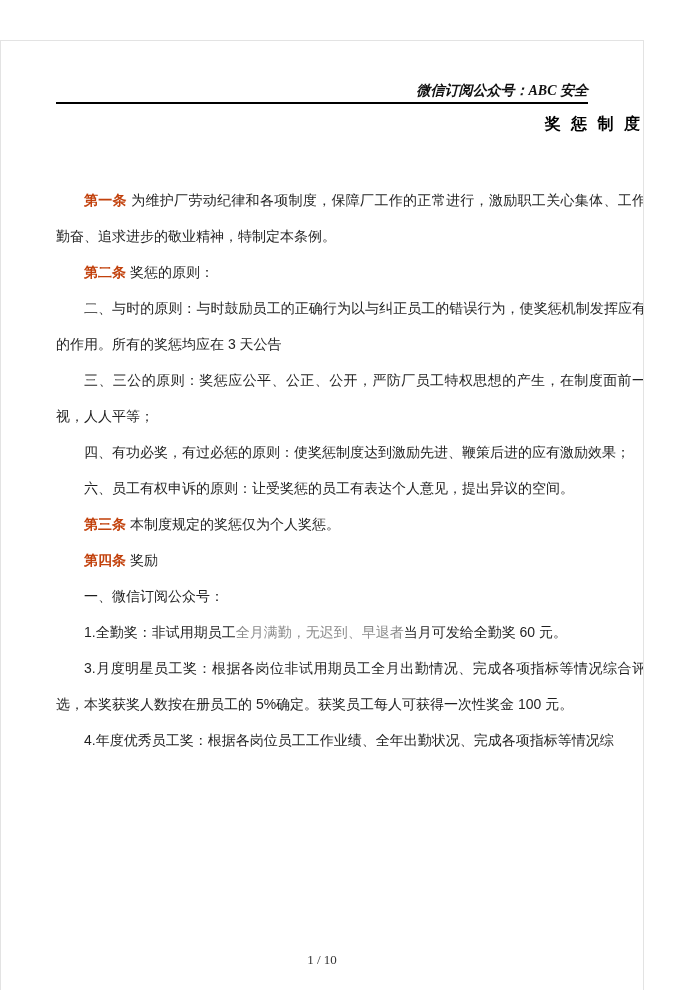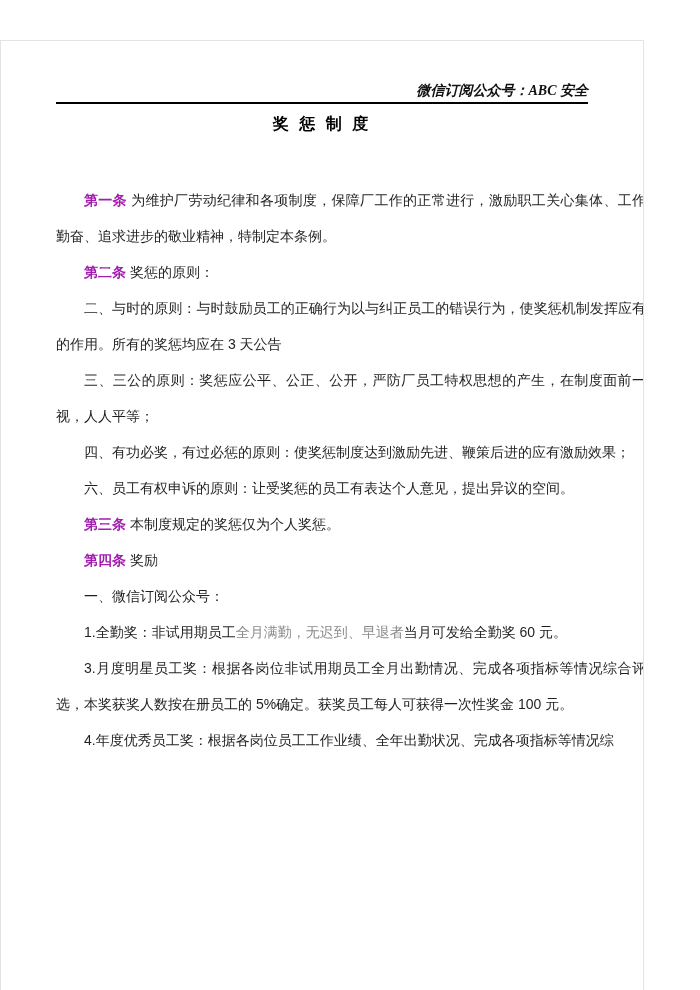--- a/index.html
+++ b/index.html
@@ -32,42 +32,42 @@
     top: 61px;
     left: 55px;
     right: 55px;
     border-bottom: 2px solid #000000;
   }
   .doc-title {
     position: absolute;
     top: 73px;
     left: 0;
     width: 100%;
-    text-align: center;
+    text-align: right;
     font-size: 16px;
     font-weight: bold;
     letter-spacing: 3px;
     color: #000000;
     margin: 0;
   }
   .doc-body {
     position: absolute;
     top: 141px;
     left: 55px;
     width: 590px;
     font-size: 14px;
     line-height: 36px;
     text-align: justify;
     color: #1f1f1f;
   }
   .para {
     margin: 0;
     text-indent: 2em;
   }
-  .art { color: #a21caf; }
+  .art { color: #c2410c; }
   .muted { color: #8a8a8a; }
   .footer {
     position: absolute;
     top: 911px;
     left: 0;
     width: 100%;
     text-align: center;
     font-family: "Liberation Serif", serif;
     font-size: 13px;
     color: #333333;
@@ -135,14 +135,15 @@
     <p class="para">
       <span>3.月度明星员工奖：根据各岗位非试用期员工全月出勤情况、完成各项指标等情况综合评选，本奖获奖人数按在册员工的 5%确定。获奖员工每人可获得一次性奖金 100 元。</span>
     </p>
 
     <p class="para">
       <span>4.年度优秀员工奖：根据各岗位员工工作业绩、全年出勤状况、完成各项指标等情况综</span>
     </p>
 
   </div>
 
+  <div class="footer">1 / 10</div>
 
 </div>
 
 </body></html>

